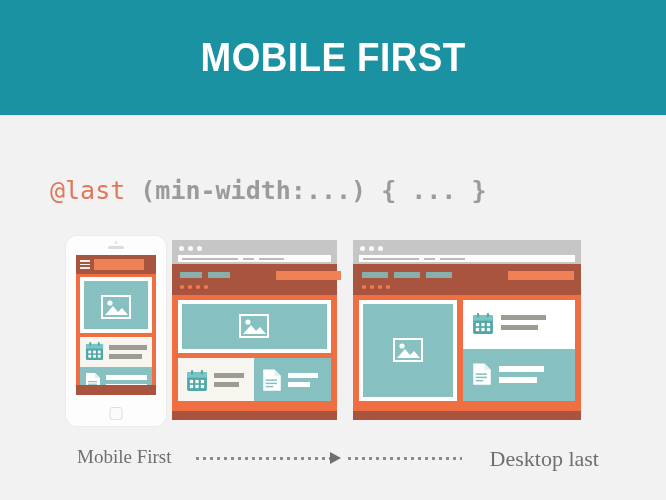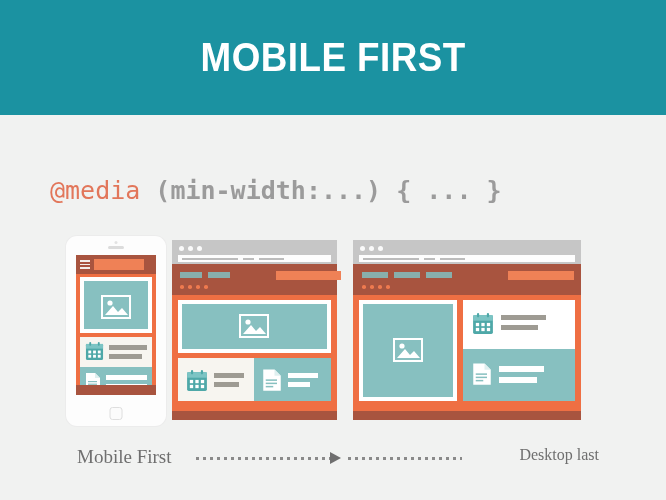--- a/index.html
+++ b/index.html
@@ -127,21 +127,21 @@
   .caption{
     position:absolute;left:0;top:446px;width:666px;height:26px;
   }
   .cap-left{
     position:absolute;left:77px;top:0;
     font-family:"Liberation Serif",serif;font-size:19px;color:#6f6f6f;
     white-space:nowrap;
   }
   .cap-right{
     position:absolute;right:67px;top:0;
-    font-family:"Liberation Serif",serif;font-size:16px;color:#6f6f6f;
+    font-family:"Liberation Serif",serif;font-size:22px;color:#6f6f6f;
     white-space:nowrap;
   }
   .cap-dots{
     position:absolute;top:11px;height:3px;
     background-image:repeating-linear-gradient(to right,#8a8a8a 0,#8a8a8a 3px,transparent 3px,transparent 7px);
   }
   .cap-dots.left{left:196px;width:134px;}
   .cap-dots.right{left:348px;width:114px;}
   .cap-arrow{
     position:absolute;left:330px;top:6px;
@@ -151,21 +151,21 @@
 </style>
 </head>
 <body>
 
 <div class="slide">
 
   <div class="header-band">
     <div class="header-title">MOBILE FIRST</div>
   </div>
 
-  <div class="code-line"><span class="code-media">@media</span><span class="code-rest"> (min-width:...) { ... }</span></div>
+  <div class="code-line"><span class="code-media">@last</span><span class="code-rest"> (min-width:...) { ... }</span></div>
 
   <div class="mockups">
 
     <div class="phone">
       <div class="phone-cam"></div>
       <div class="phone-speaker"></div>
       <div class="phone-screen">
 
         <div class="phone-navbar">
           <div class="ph-burger">

